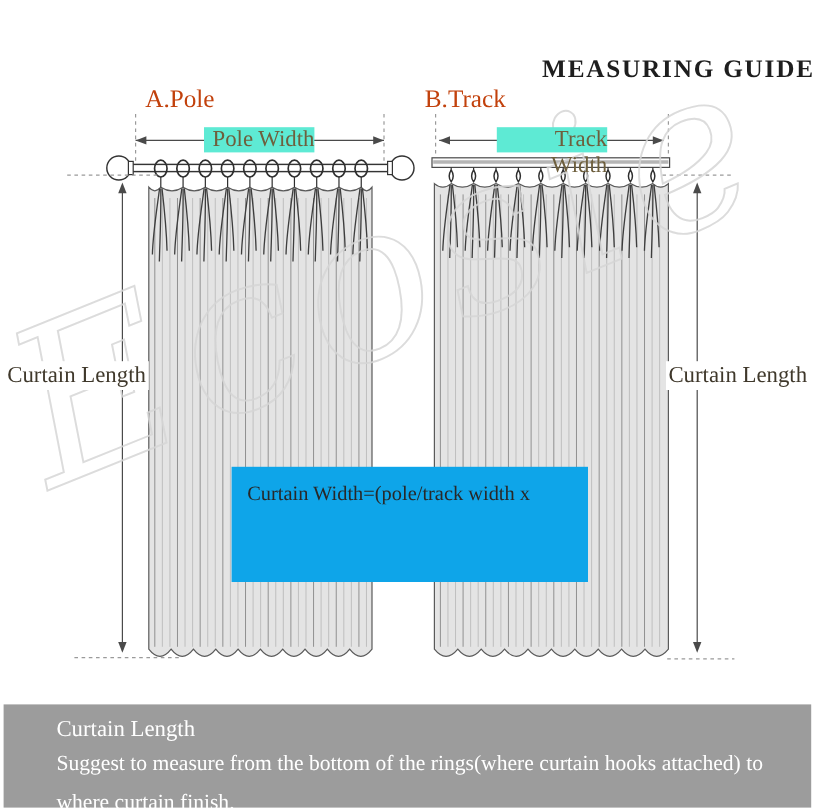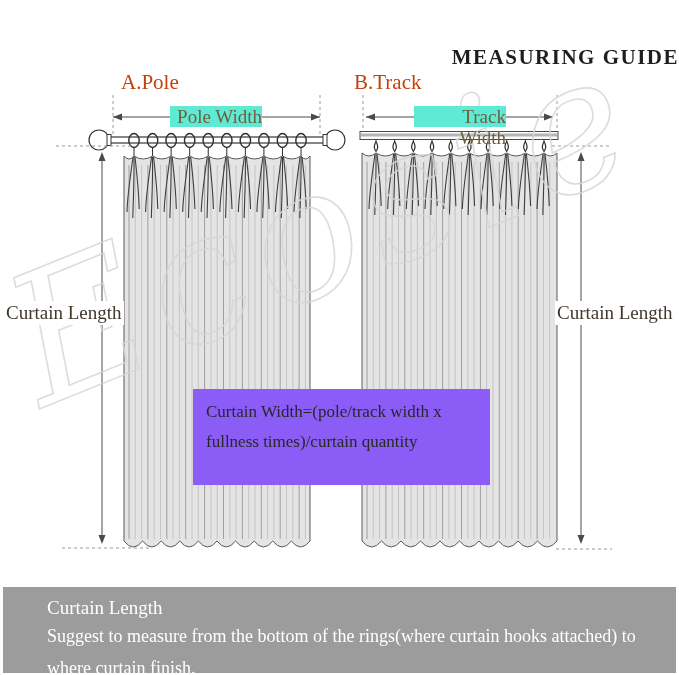--- a/index.html
+++ b/index.html
@@ -14,21 +14,21 @@
   .sec-label{position:absolute;font-size:21px;color:#c2410c}
   .sec-label.pole{left:121px;top:70px}
   .sec-label.track{left:354px;top:70px}
   .measure-label{position:absolute;top:106px;width:92px;height:21px;line-height:21px;
                  text-align:right;font-size:19px;color:#6e5f3d;background:#5eead4}
   .measure-label.pole-width{left:170px}
   .measure-label.track-width{left:414px}
   .length-label{position:absolute;top:301px;font-size:19px;color:#3f382b;background:#fff;padding:1px 2px}
   .length-label.left{left:4px}
   .length-label.right{left:555px}
-  .formula-box{position:absolute;left:193px;top:389px;width:297px;height:96px;background:#8b5cf6;
+  .formula-box{position:absolute;left:193px;top:389px;width:297px;height:96px;background:#0ea5e9;
                padding:8px 0 0 13px;font-size:17px;color:#282828}
   .formula-box div{line-height:30px;white-space:nowrap}
   .footer{position:absolute;left:3px;top:587px;width:673px;height:86px;background:#9c9c9c;
           color:#fff;padding:8px 4px 0 44px}
   .footer-heading{font-size:19px;line-height:25px}
   .footer-body{font-size:18px;line-height:32px}
 </style>
 </head>
 <body>
 
@@ -252,21 +252,20 @@
   <div class="sec-label track">B.Track</div>
 
   <div class="measure-label pole-width">Pole Width</div>
   <div class="measure-label track-width">Track Width</div>
 
   <div class="length-label left">Curtain Length</div>
   <div class="length-label right">Curtain Length</div>
 
   <div class="formula-box">
     <div>Curtain Width=(pole/track width x</div>
-    <div>fullness times)/curtain quantity</div>
   </div>
 
   <div class="footer">
     <div class="footer-heading">Curtain Length</div>
     <div class="footer-body">Suggest to measure from the bottom of the rings(where curtain hooks attached) to where curtain finish.</div>
   </div>
 
 </div>
 
 </body></html>

